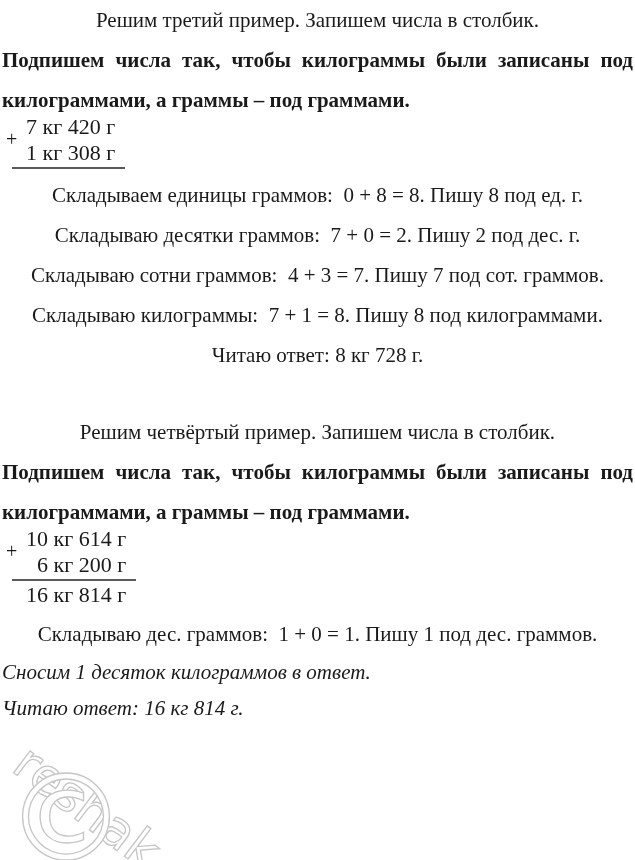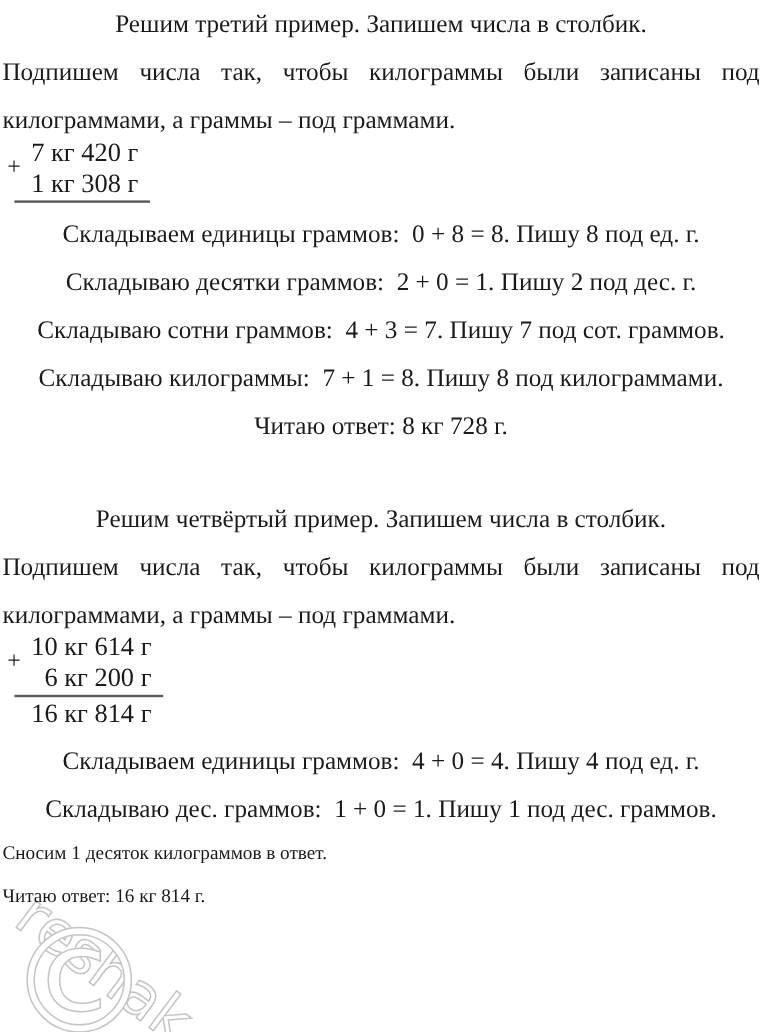--- a/index.html
+++ b/index.html
@@ -27,20 +27,21 @@
     line-height: 40px;
     margin: 0;
     text-align: center;
   }
   .step {
     white-space: pre;
     font-family: Liberation Serif, serif;
   }
   .justify {
     text-align: justify;
+    font-weight: bold;
   }
   .spacer {
     height: 37px;
   }
   
   .colsum {
     position: relative;
     width: max-content;
     margin: -6px 0 6px 20px;
     font-size: 22px;
@@ -55,23 +56,24 @@
   .cs-row {
     text-align: right;
     padding: 0 4px;
   }
   .cs-rule {
     height: 0;
     border-top: 2px solid #5a5a5a;
     margin: 1px -6px 1px -10px;
   }
   .line36 {
-    font-size: 16px;
+    font-size: 21px;
     line-height: 36px;
     margin: 0;
+    font-style: italic;
   }
   
   .watermark {
     position: absolute;
     left: -6px;
     top: 692px;
     z-index: 0;
     pointer-events: none;
   }
 </style>
@@ -90,39 +92,38 @@
     <p class="line40 justify">Подпишем числа так, чтобы килограммы были записаны под килограммами, а граммы – под граммами.</p>
 
     <div class="colsum">
       <span class="cs-plus">+</span>
       <div class="cs-row">7 кг 420 г</div>
       <div class="cs-row">1 кг 308 г</div>
       <div class="cs-rule"></div>
     </div>
 
     <p class="line40 step">Складываем единицы граммов:  0 + 8 = 8. Пишу 8 под ед. г.</p>
-    <p class="line40 step">Складываю десятки граммов:  2 + 0 = 1. Пишу 2 под дес. г.</p>
+    <p class="line40 step">Складываю десятки граммов:  7 + 0 = 2. Пишу 2 под дес. г.</p>
     <p class="line40 step">Складываю сотни граммов:  4 + 3 = 7. Пишу 7 под сот. граммов.</p>
     <p class="line40 step">Складываю килограммы:  7 + 1 = 8. Пишу 8 под килограммами.</p>
     <p class="line40">Читаю ответ: 8 кг 728 г.</p>
   </section>
 
   <div class="spacer"></div>
 
   <section>
     <p class="line40">Решим четвёртый пример. Запишем числа в столбик.</p>
     <p class="line40 justify">Подпишем числа так, чтобы килограммы были записаны под килограммами, а граммы – под граммами.</p>
 
     <div class="colsum">
       <span class="cs-plus">+</span>
       <div class="cs-row">10 кг 614 г</div>
       <div class="cs-row">6 кг 200 г</div>
       <div class="cs-rule"></div>
       <div class="cs-row">16 кг 814 г</div>
     </div>
 
-    <p class="line40 step">Складываем единицы граммов:  4 + 0 = 4. Пишу 4 под ед. г.</p>
     <p class="line40 step">Складываю дес. граммов:  1 + 0 = 1. Пишу 1 под дес. граммов.</p>
     <p class="line36">Сносим 1 десяток килограммов в ответ.</p>
     <p class="line36">Читаю ответ: 16 кг 814 г.</p>
   </section>
 
 </div>
 
 </body></html>

